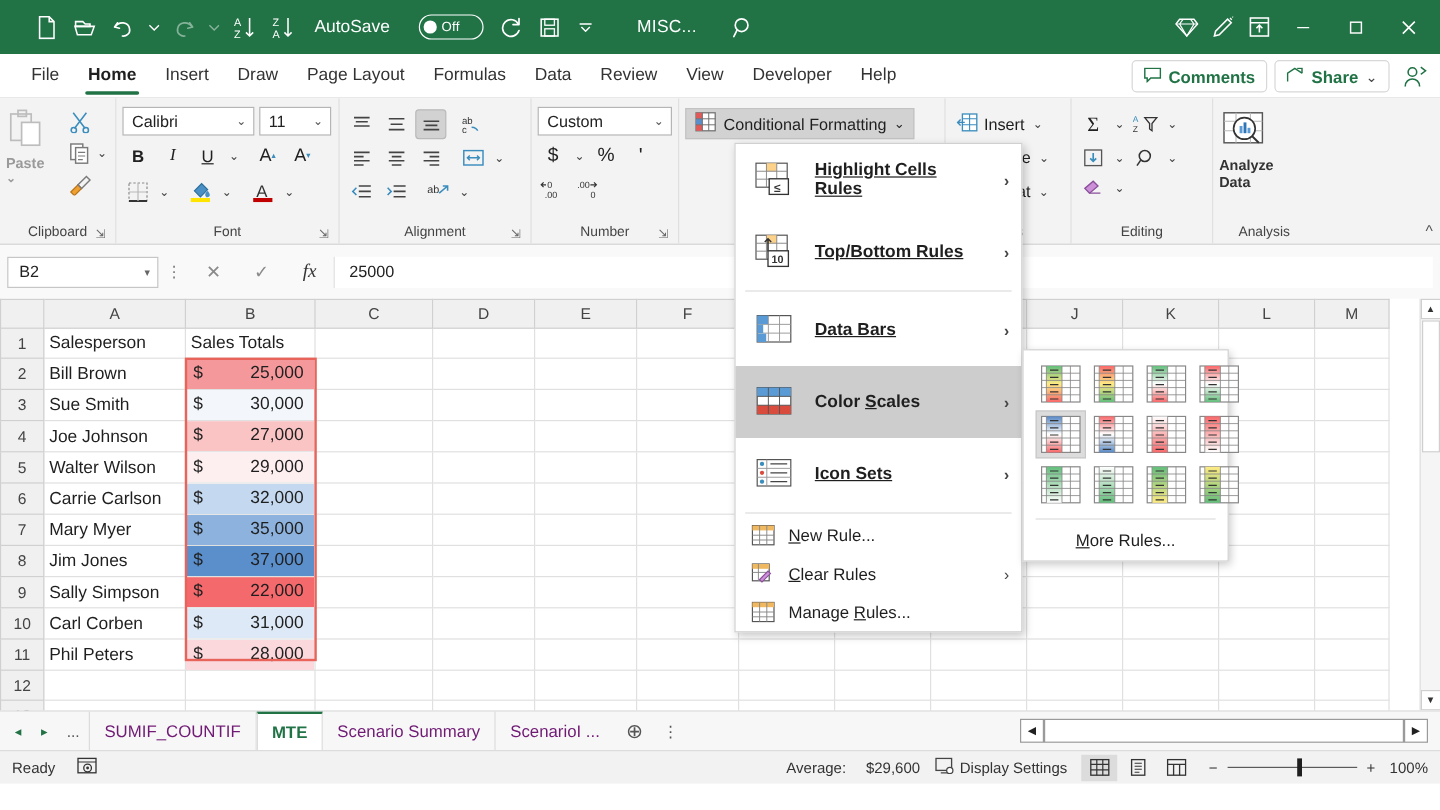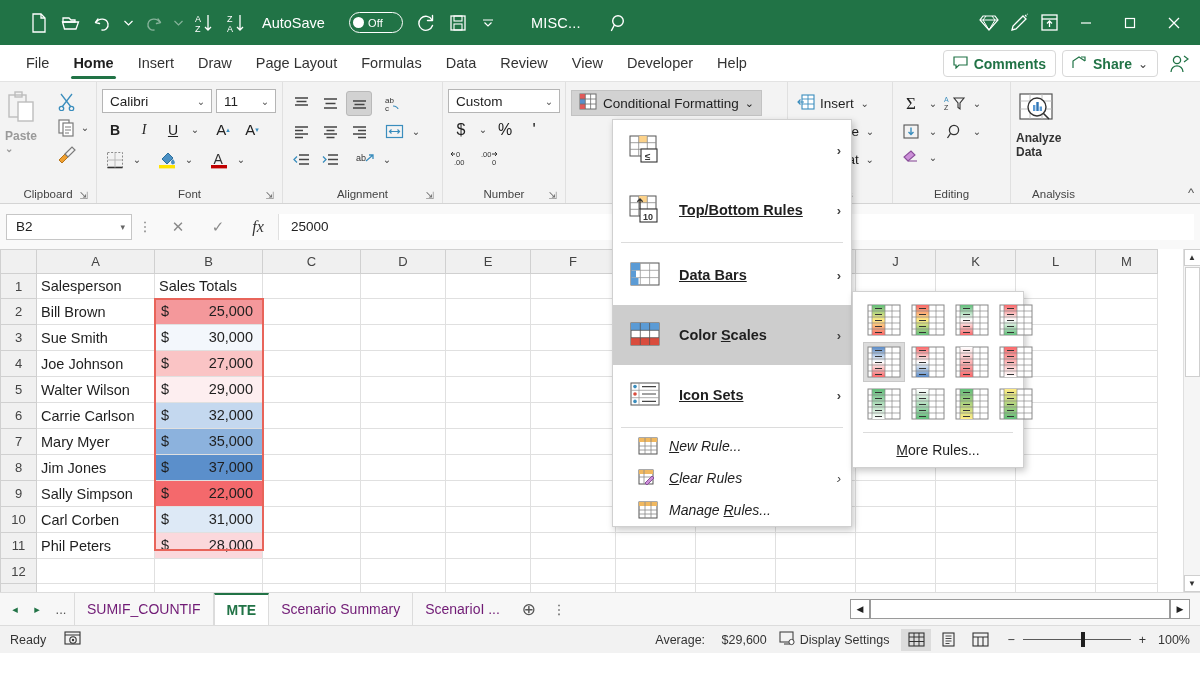--- a/index.html
+++ b/index.html
@@ -141,21 +141,21 @@
 
   
   .menu {
     position:absolute; background:#fff; border:1px solid #d0d0d0;
     box-shadow:2px 3px 7px rgba(0,0,0,.22); z-index:40;
   }
   .mi {
     display:flex; align-items:center; height:60px; padding:0 10px 0 14px; gap:14px;
     font-size:14.5px; font-weight:bold; color:#1f1f1f; position:relative;
   }
-  .mi.small { height:32px; font-weight:normal; font-size:14px; padding-left:24px; gap:10px;font-style:italic; }
+  .mi.small { height:32px; font-weight:normal; font-size:14px; padding-left:12px; gap:10px; }
   .mi.hl { background:#cdcdcd; }
   .mi .arrow { margin-left:auto; color:#444; font-size:13px; }
   .msep { height:1px; background:#dcdcdc; margin:2px 8px; }
   .micon { width:38px; height:34px; flex:none; display:flex; align-items:center; justify-content:center; }
   .mi.small .micon { width:22px; height:22px; }
   .ul { text-decoration:underline; }
 
   
   .submenu {
     position:absolute; background:#fff; border:1px solid #d0d0d0;
@@ -1042,20 +1042,21 @@
     <div class="mi">
       <span class="micon">
         <svg width="34" height="30" viewBox="0 0 34 30">
             <rect x="1" y="1" width="26" height="20" fill="#fff" stroke="#555" stroke-width="1"></rect>
             <rect x="9.7" y="1" width="8.6" height="6.7" fill="#fcd28a"></rect>
             <path d="M9.7 1v20M18.3 1v20M1 7.7h26M1 14.3h26" stroke="#888" stroke-width=".8"></path>
             <rect x="12" y="14" width="16" height="13" fill="#fff" stroke="#333" stroke-width="1.1"></rect>
             <text x="16" y="25" font-size="10" font-family="Liberation Sans, sans-serif" fill="#333">≤</text>
           </svg>
       </span>
+      <span class="ul">Highlight Cells Rules</span>
       <span class="arrow">›</span>
     </div>
     <div class="mi">
       <span class="micon">
         <svg width="34" height="30" viewBox="0 0 34 30">
             <rect x="1" y="1" width="26" height="20" fill="#fff" stroke="#555" stroke-width="1"></rect>
             <rect x="9.7" y="1" width="8.6" height="6.7" fill="#fcd28a"></rect>
             <path d="M9.7 1v20M18.3 1v20M1 7.7h26M1 14.3h26" stroke="#888" stroke-width=".8"></path>
             <path d="M11 14V4M8.3 6.7L11 4l2.7 2.7" fill="none" stroke="#333" stroke-width="1.3"></path>
             <rect x="11" y="14" width="17" height="13" fill="#fff" stroke="#333" stroke-width="1.1"></rect>

